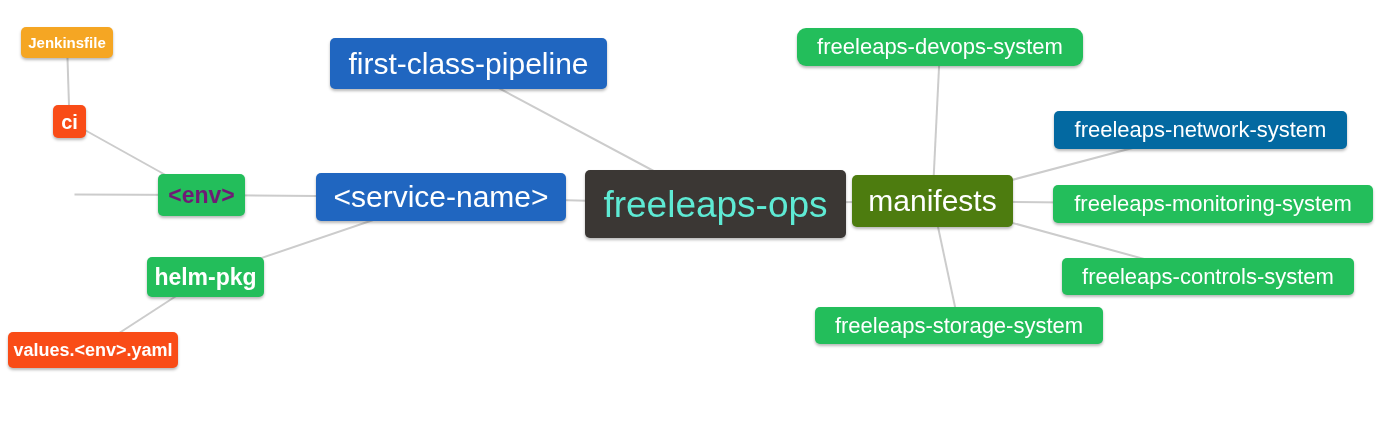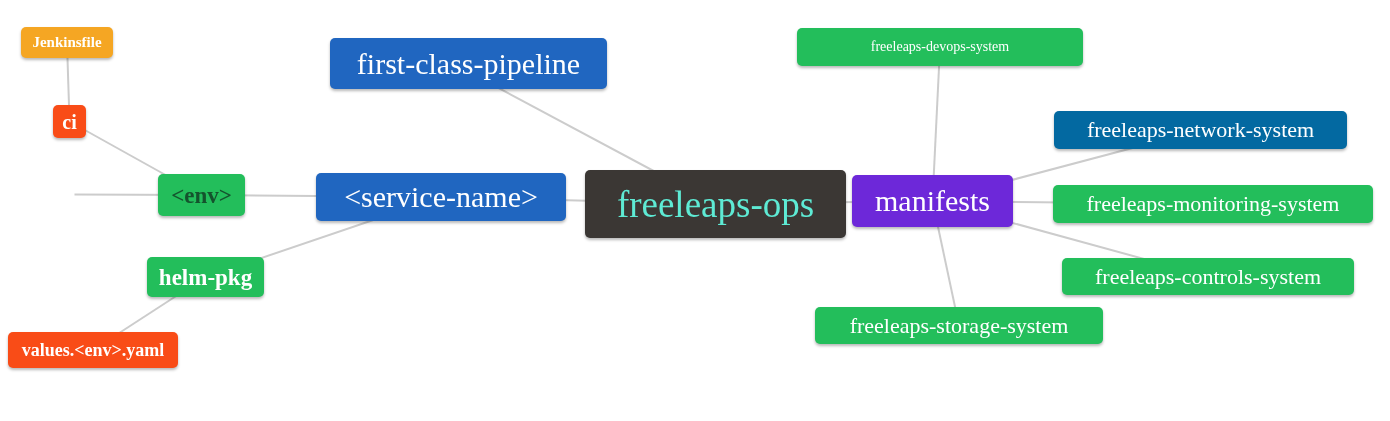--- a/index.html
+++ b/index.html
@@ -1,21 +1,21 @@
 <!DOCTYPE html>
 <html><head>
 <meta charset="utf-8">
 <style>
   html,body{margin:0;padding:0;background:#ffffff;}
   #stage{
     position:relative;
     width:1378px;height:421px;
     background:#ffffff;
     overflow:hidden;
-    font-family:Liberation Serif, serif;
+    font-family:Liberation Sans, sans-serif;
   }
   #edge-layer{position:absolute;left:0;top:0;width:100%;height:100%;z-index:0;}
   .node{
     position:absolute;
     display:flex;align-items:center;justify-content:center;
     color:#ffffff;
     border-radius:5px;
     box-shadow:0 2px 3px rgba(0,0,0,0.28);
     white-space:nowrap;
     cursor:pointer;
@@ -28,21 +28,21 @@
   #n-jenkinsfile          {left:21px;  top:27px;  width:92px;  height:31px; font-size:15px;}
   #n-ci                   {left:53px;  top:105px; width:33px;  height:33px; font-size:20px;}
   #n-argo_app             {left:31px;  top:178px; width:87px;  height:33px; font-size:19px;}
   #n-env                  {left:158px; top:174px; width:87px;  height:42px; font-size:23px;}
   #n-helm_pkg             {left:147px; top:257px; width:117px; height:40px; font-size:23px;}
   #n-values_env_yaml      {left:8px;   top:332px; width:170px; height:36px; font-size:18px;}
   #n-first_class_pipeline {left:314px; top:38px;  width:277px; height:51px; font-size:30px;}
   #n-service_name         {left:316px; top:173px; width:250px; height:48px; font-size:30px;}
   #n-freeleaps_ops        {left:585px; top:170px; width:261px; height:68px; font-size:37px;}
   #n-manifests            {left:852px; top:175px; width:161px; height:52px; font-size:30px;}
-  #n-devops_system        {left:797px; top:28px;  width:286px; height:38px; font-size:14px;}
+  #n-devops_system        {left:797px; top:28px;  width:286px; height:38px; font-size:22px;border-radius:9px;}
   #n-network_system       {left:1054px;top:111px; width:293px; height:38px; font-size:22px;}
   #n-monitoring_system    {left:1053px;top:185px; width:320px; height:38px; font-size:22px;}
   #n-controls_system      {left:1062px;top:258px; width:292px; height:37px; font-size:22px;}
   #n-storage_system       {left:815px; top:307px; width:288px; height:37px; font-size:22px;}
 </style>
 </head>
 <body>
 
 <div id="stage" style="background: rgb(255, 255, 255);">
   <svg id="edge-layer">
@@ -57,25 +57,25 @@
       <line x1="715.5" y1="204" x2="932.5" y2="201" stroke="#cccccc" stroke-width="2"></line>
       <line x1="932.5" y1="201" x2="940" y2="47" stroke="#cccccc" stroke-width="2"></line>
       <line x1="932.5" y1="201" x2="1200.5" y2="130" stroke="#cccccc" stroke-width="2"></line>
       <line x1="932.5" y1="201" x2="1213" y2="204" stroke="#cccccc" stroke-width="2"></line>
       <line x1="932.5" y1="201" x2="1208" y2="276.5" stroke="#cccccc" stroke-width="2"></line>
       <line x1="932.5" y1="201" x2="959" y2="325.5" stroke="#cccccc" stroke-width="2"></line>
     </svg>
 
   <div class="node bold" id="n-jenkinsfile" style="background: rgb(245, 166, 35); color: rgb(255, 255, 255);">Jenkinsfile</div>
   <div class="node bold" id="n-ci" style="background: rgb(249, 76, 23); color: rgb(255, 255, 255); text-align: right;">ci</div>
-  <div class="node bold" id="n-env" style="background: rgb(35, 190, 91); color: #14532d;">&lt;env&gt;</div>
+  <div class="node bold" id="n-env" style="background: rgb(35, 190, 91); color: #701a75;">&lt;env&gt;</div>
   <div class="node bold" id="n-helm_pkg" style="background: rgb(35, 190, 91); color: rgb(255, 255, 255); text-align: right;">helm-pkg</div>
   <div class="node bold" id="n-values_env_yaml" style="background: rgb(249, 76, 23); color: rgb(255, 255, 255);">values.&lt;env&gt;.yaml</div>
   <div class="node" id="n-first_class_pipeline" style="background: rgb(32, 102, 192); color: rgb(255, 255, 255); margin-left: 16px;">first-class-pipeline</div>
   <div class="node" id="n-service_name" style="background: rgb(32, 102, 192); color: rgb(255, 255, 255);">&lt;service-name&gt;</div>
   <div class="node" id="n-freeleaps_ops" style="background: rgb(59, 55, 52); color: #5eead4;">freeleaps-ops</div>
-  <div class="node" id="n-manifests" style="background: #6d28d9; color: rgb(255, 255, 255);">manifests</div>
+  <div class="node" id="n-manifests" style="background: #4d7c0f; color: rgb(255, 255, 255);">manifests</div>
   <div class="node" id="n-devops_system" style="background: rgb(35, 190, 91); color: rgb(255, 255, 255);">freeleaps-devops-system</div>
   <div class="node" id="n-network_system" style="background: #0369a1; color: rgb(255, 255, 255);">freeleaps-network-system</div>
   <div class="node" id="n-monitoring_system" style="background: rgb(35, 190, 91); color: rgb(255, 255, 255);">freeleaps-monitoring-system</div>
   <div class="node" id="n-controls_system" style="background: rgb(35, 190, 91); color: rgb(255, 255, 255);">freeleaps-controls-system</div>
   <div class="node" id="n-storage_system" style="background: rgb(35, 190, 91); color: rgb(255, 255, 255);">freeleaps-storage-system</div>
 </div>
 
 </body></html>

